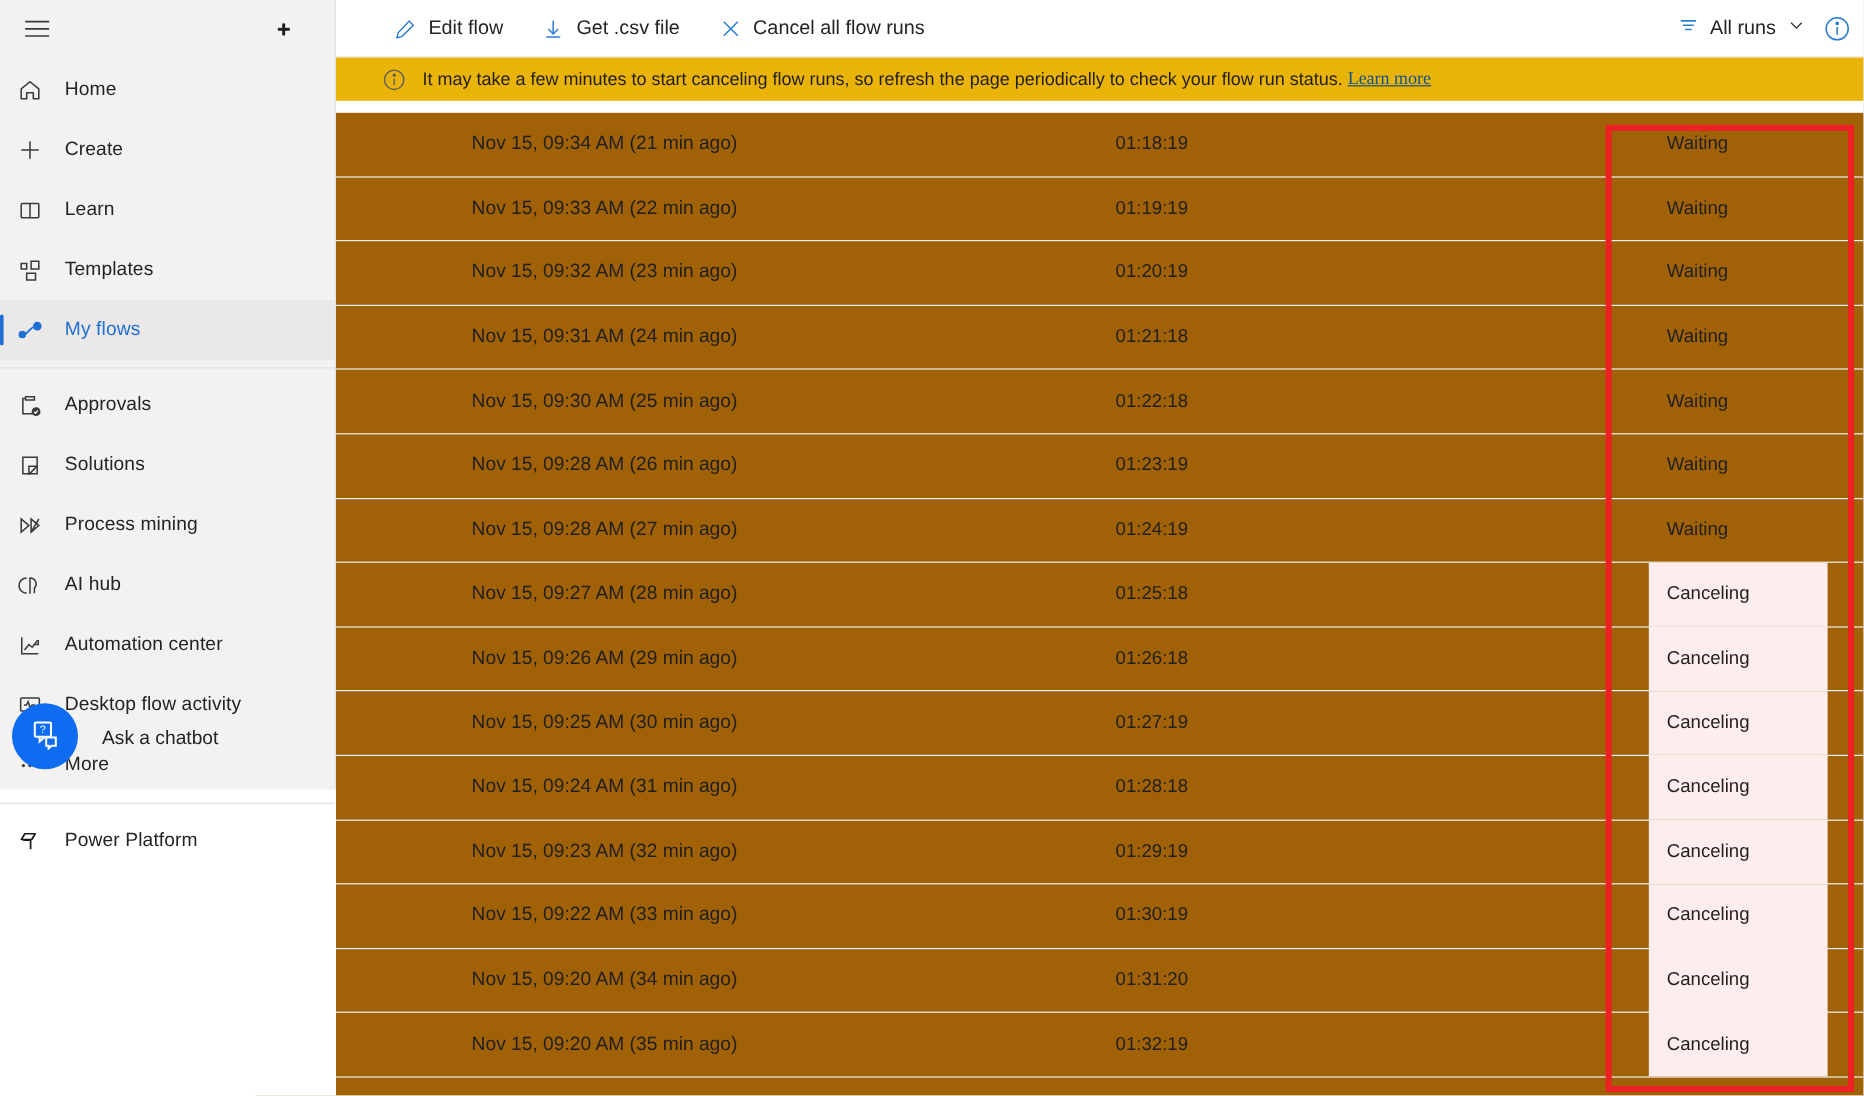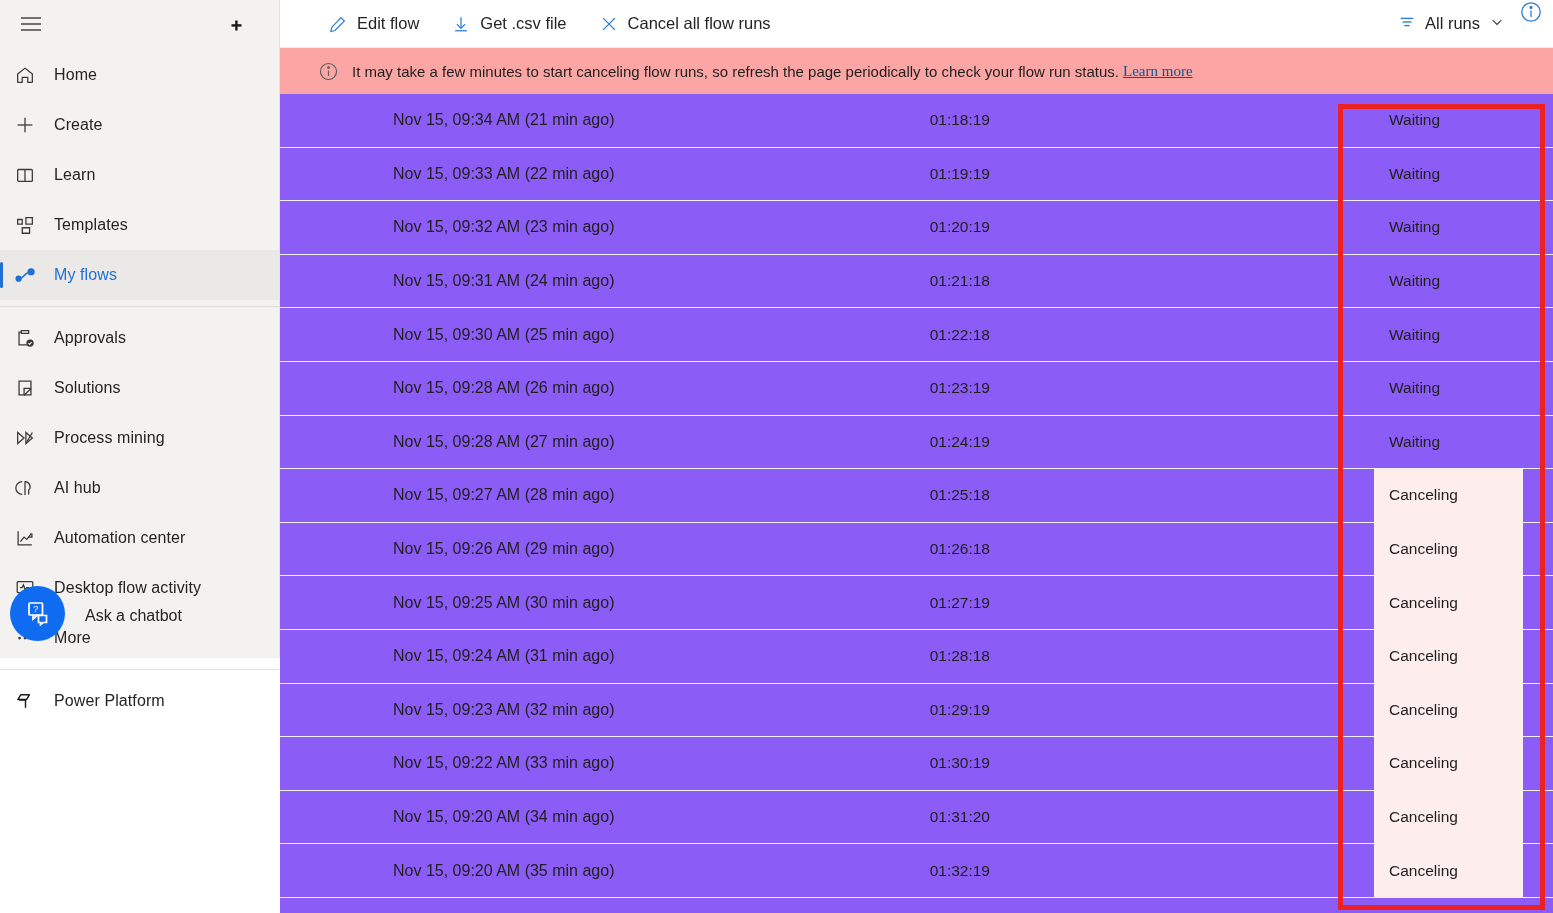--- a/index.html
+++ b/index.html
@@ -68,38 +68,38 @@
     padding-left: 46px; background: #ffffff; position: relative;
   }
   .cmd {
     display: flex; align-items: center; gap: 9px;
     margin-right: 28px; cursor: pointer; font-size: 16.5px; color: #242424;
     padding: 4px 2px;
   }
   .cmd .glyph { display:flex; align-items:center; justify-content:center; width: 20px; height: 20px; }
   .cmd-right {
     position: absolute; right: 10px; top: 0; height: 47px;
-    display: flex; gap: 14px;
+    display: flex; align-items: center; gap: 14px;
   }
   .runs-filter { display:flex; align-items:center; gap: 9px; cursor:pointer; font-size: 16.5px; color: #242424;}
   .info-circle { width: 24px; height: 24px; cursor:pointer; }
 
   .banner {
-    height: 47px; background: #fca5a5;
+    height: 37px; background: #eab308;
     display: flex; align-items: center; padding-left: 38px;
     font-size: 15px; color: #201f1e;
     border-top: 1px solid #edebe9;
   }
   .banner .bico { margin-right: 13px; display: flex; }
   .banner a { color: #0f548c; text-decoration: underline; margin-left: 4px; cursor: pointer; font-family: Liberation Serif, serif;}
 
   
   .table-wrap {
     position: absolute; left: 0; top: 94px; right: 0; bottom: 0;
-    background: #8b5cf6; overflow: hidden;
+    background: #a16207; overflow: hidden;
   }
   .row {
     height: 53.6px; position: relative;
     border-bottom: 1px solid #f0efee;
     display: flex; align-items: center;
   }
   .row .start {
     position: absolute; left: 113px; font-size: 16px; color: #201f1e;
     white-space: nowrap;
   }

